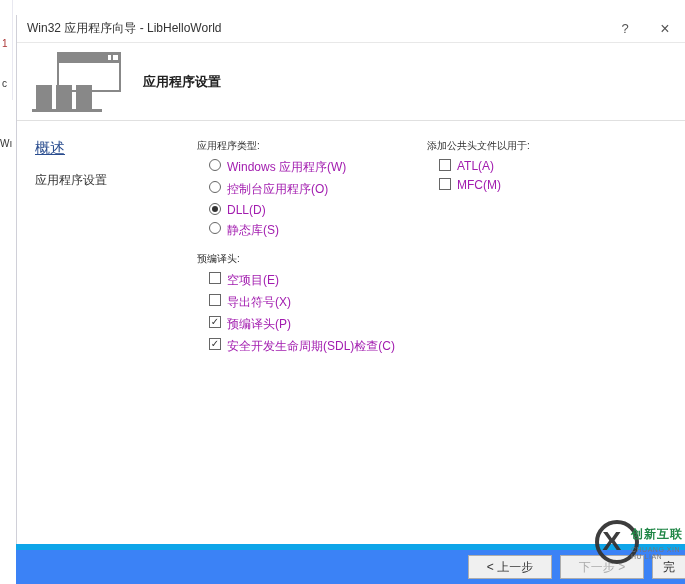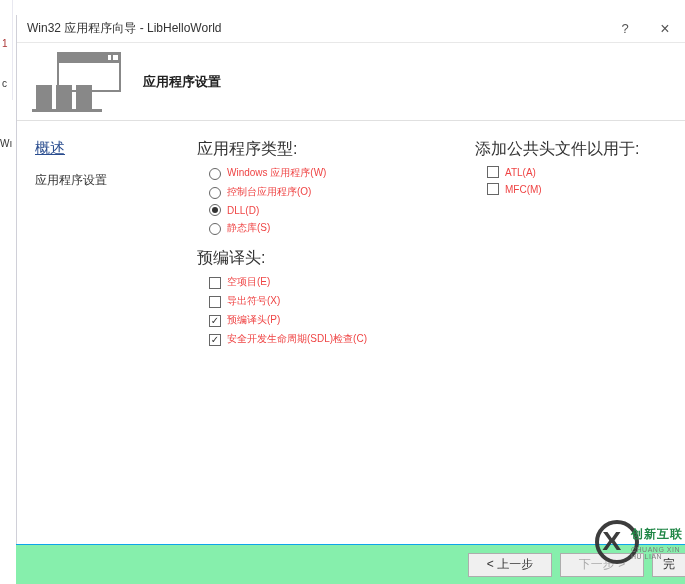--- a/index.html
+++ b/index.html
@@ -28,34 +28,34 @@
     .banner-title { font-size: 13px; font-weight: bold; color: #222; margin-left: 16px; }
     
     
     .body { display: flex; height: calc(100% - 28px - 78px - 40px); }
     .sidebar { width: 170px; padding: 18px 0 0 18px; }
     .sidebar-link { font-size: 15px; color: #2a4d8f; text-decoration: underline; margin-bottom: 14px; cursor: pointer; }
     .sidebar-current { font-size: 12px; color: #333; }
     
     .content { flex: 1; padding: 18px 10px 0 10px; display: flex; }
     .col-left { width: 230px; }
-    .col-right { flex: 1; margin-left: 48px; }
+    .col-right { flex: 1; }
     
-    .group-title { font-size: 16px; color: #333; margin-bottom: 6px; }
+    .group-title { font-size: 10px; color: #333; margin-bottom: 6px; }
     
-    .radio-row, .check-row { display: flex; align-items: flex-end; font-size: 10px; color: #ef4444; margin-bottom: 5px; padding-left: 12px; }
+    .radio-row, .check-row { display: flex; align-items: flex-start; font-size: 12px; color: #a21caf; margin-bottom: 5px; padding-left: 12px; }
     .radio-circle { width: 12px; height: 12px; border: 1px solid #666; border-radius: 50%; margin-right: 6px; display: flex; align-items: center; justify-content: center; flex-shrink: 0; }
     .radio-circle.checked::after { content: ""; width: 6px; height: 6px; background: #333; border-radius: 50%; }
     .check-box { width: 12px; height: 12px; border: 1px solid #666; margin-right: 6px; display: flex; align-items: center; justify-content: center; flex-shrink: 0; font-size: 10px; line-height: 1; }
     .check-box.checked::after { content: "✓"; color: #333; }
     
     .section-gap { height: 8px; }
     
     
-    .button-row { position: absolute; bottom: 0; left: 16px; right: 0; height: 40px; border-top: 1px solid #0ea5e9; display: flex; align-items: center; justify-content: flex-end; padding-right: 0; background: #86efac; }
+    .button-row { position: absolute; bottom: 0; left: 16px; right: 0; height: 40px; border-top: 6px solid #0ea5e9; display: flex; align-items: center; justify-content: flex-end; padding-right: 0; background: #3b82f6; }
     .btn { height: 24px; min-width: 84px; border: 1px solid #adadad; background: #f0f0f0; font-size: 12px; color: #333; margin-right: 8px; display: flex; align-items: center; justify-content: center; padding: 0 10px; }
     .btn.disabled { color: #aaa; }
     .btn.clipped { min-width: 30px; border-right: none; margin-right: 0; }
     
     
     .watermark { position: absolute; right: 0; bottom: 4px; width: 90px; height: 60px; opacity: 0.95; pointer-events: none; }
     .watermark .wm-circle { position: absolute; left: 0; top: 0; width: 44px; height: 44px; border: 4px solid #333; border-radius: 50%; }
     .watermark .wm-x { position: absolute; left: 8px; top: 6px; font-size: 26px; font-weight: bold; color: #333; transform: scaleX(1.1); }
     .watermark .wm-text1 { position: absolute; left: 36px; top: 6px; font-size: 12px; font-weight: bold; color: #15803d; letter-spacing: 1px; }
     .watermark .wm-text2 { position: absolute; left: 36px; top: 26px; font-size: 7px; color: #777; letter-spacing: 0.5px; }

